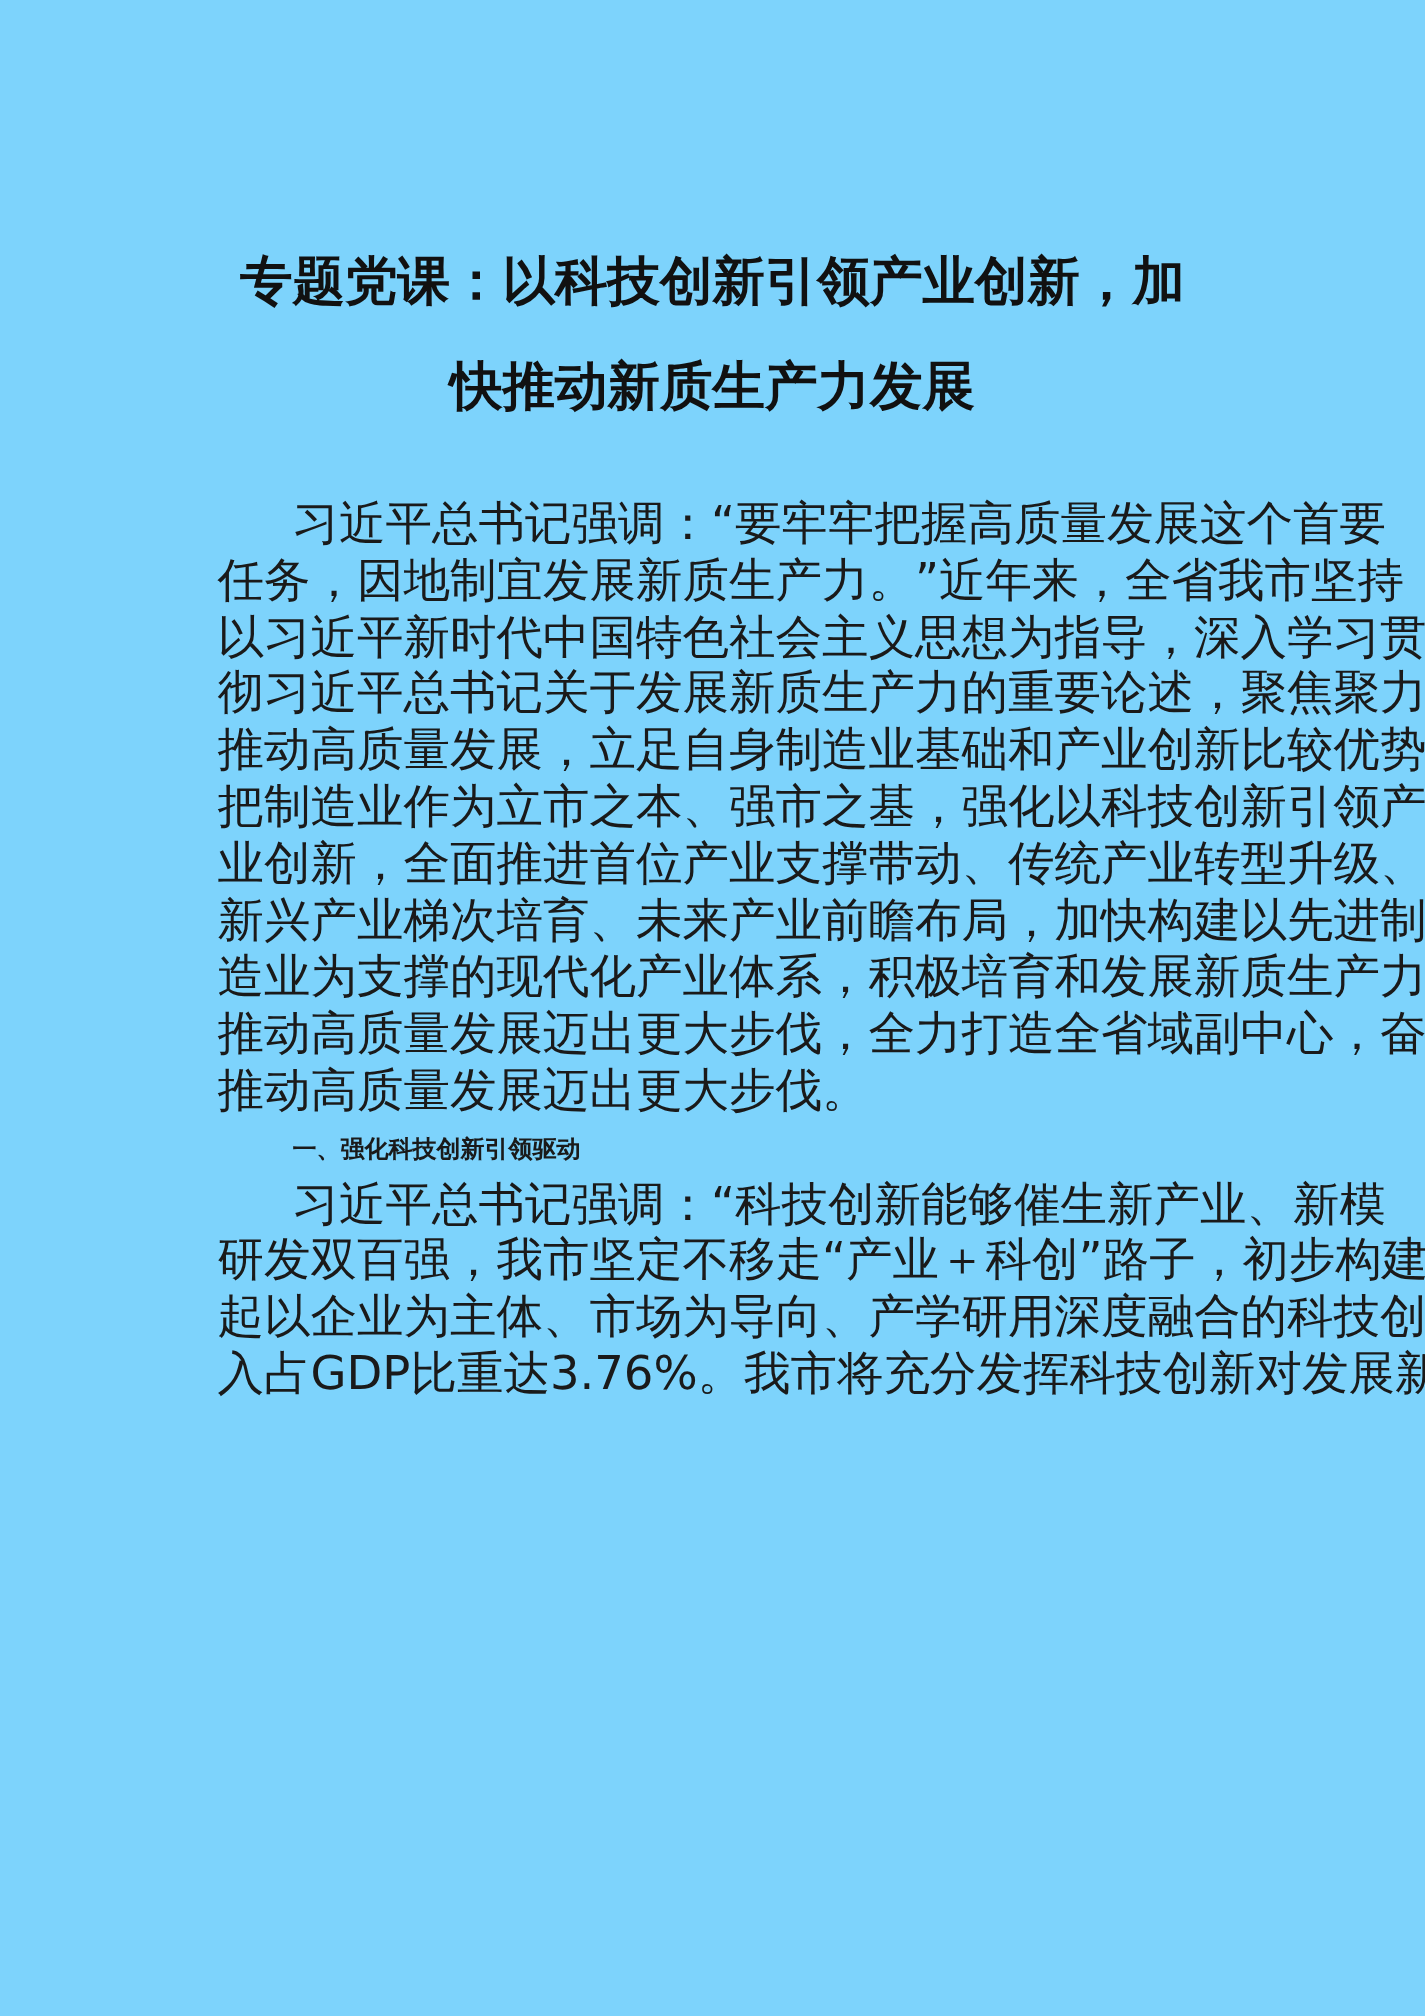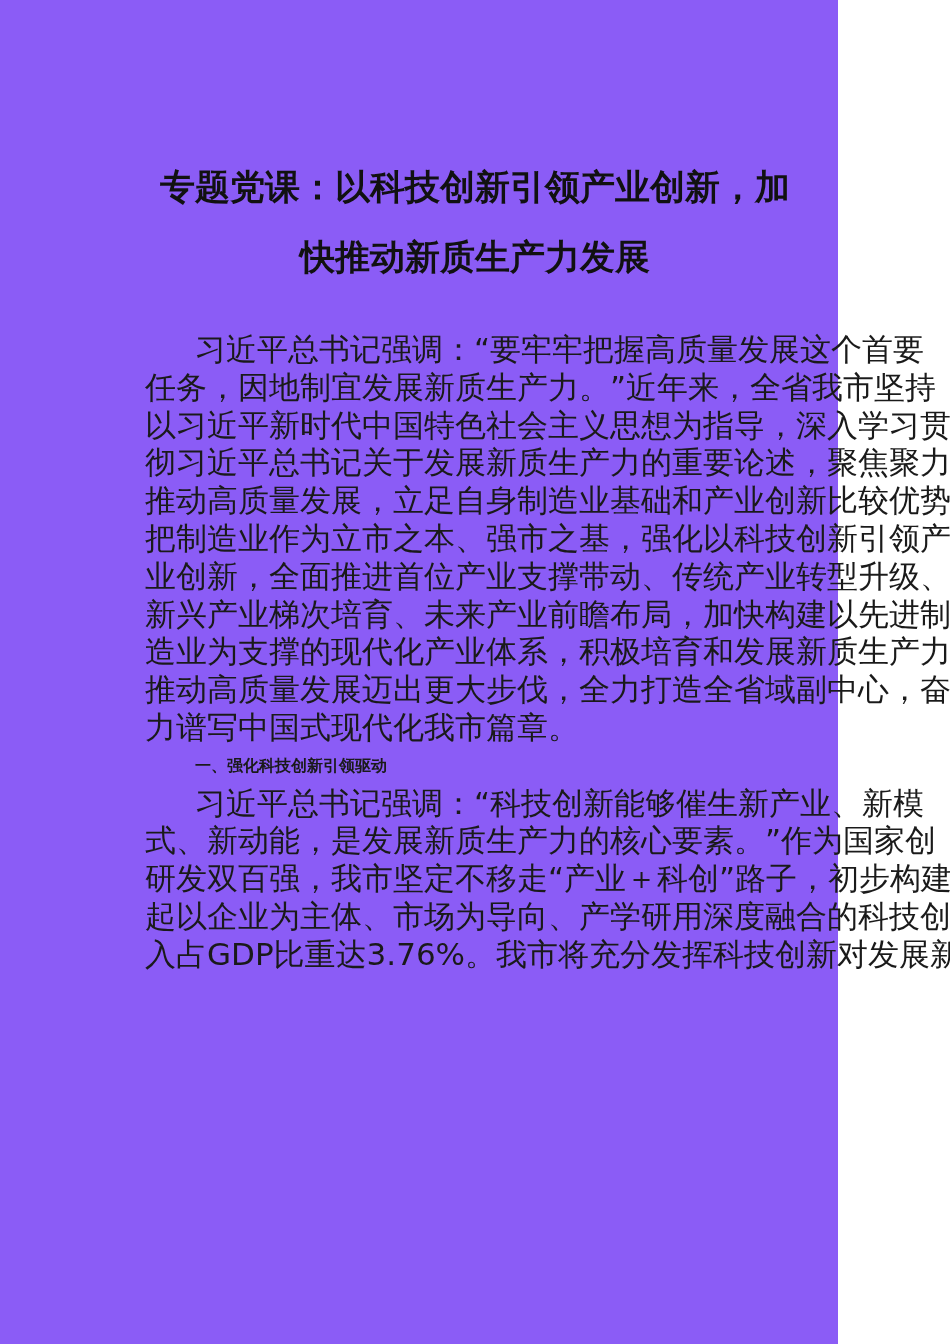--- a/index.html
+++ b/index.html
@@ -1,17 +1,17 @@
 <!DOCTYPE html>
 <html><head>
 <meta charset="utf-8">
 <style>
   html, body { margin: 0; padding: 0; background: #ffffff; }
   body { width: 950px; height: 1344px; position: relative; overflow: hidden; }
-  .page { position: absolute; left: 0; top: 0; width: 838px; height: 1344px; background: #8b5cf6; }
+  .page { position: absolute; left: 0; top: 0; width: 950px; height: 1344px; background: #7dd3fc; }
   .title {
     position: absolute; left: 0; width: 950px; text-align: center;
     font-family: "DejaVu Serif", "Liberation Serif", serif;
     font-weight: bold; font-size: 35px; color: #111; letter-spacing: 0px;
   }
   .t1 { top: 164px; }
   .t2 { top: 234px; }
   .body { position: absolute; left: 145px; top: 331px; width: 662px; }
   .line {
     height: 37.8px; line-height: 37.8px; white-space: nowrap;
@@ -35,26 +35,25 @@
       <div class="line indent">习近平总书记强调：“要牢牢把握高质量发展这个首要</div>
       <div class="line">任务，因地制宜发展新质生产力。”近年来，全省我市坚持</div>
       <div class="line">以习近平新时代中国特色社会主义思想为指导，深入学习贯</div>
       <div class="line">彻习近平总书记关于发展新质生产力的重要论述，聚焦聚力</div>
       <div class="line">推动高质量发展，立足自身制造业基础和产业创新比较优势</div>
       <div class="line">把制造业作为立市之本、强市之基，强化以科技创新引领产</div>
       <div class="line">业创新，全面推进首位产业支撑带动、传统产业转型升级、</div>
       <div class="line">新兴产业梯次培育、未来产业前瞻布局，加快构建以先进制</div>
       <div class="line">造业为支撑的现代化产业体系，积极培育和发展新质生产力</div>
       <div class="line">推动高质量发展迈出更大步伐，全力打造全省域副中心，奋</div>
-      <div class="line last">力谱写中国式现代化我市篇章。</div>
+      <div class="line last">推动高质量发展迈出更大步伐。</div>
     </div>
 
     <div class="line heading">一、强化科技创新引领驱动</div>
 
     <div>
       <div class="line indent">习近平总书记强调：“科技创新能够催生新产业、新模</div>
-      <div class="line">式、新动能，是发展新质生产力的核心要素。”作为国家创</div>
       <div class="line">研发双百强，我市坚定不移走“产业＋科创”路子，初步构建</div>
       <div class="line">起以企业为主体、市场为导向、产学研用深度融合的科技创</div>
       <div class="line">入占GDP比重达3.76%。我市将充分发挥科技创新对发展新</div>
     </div>
   </div>
 </div>
 
 </body></html>

